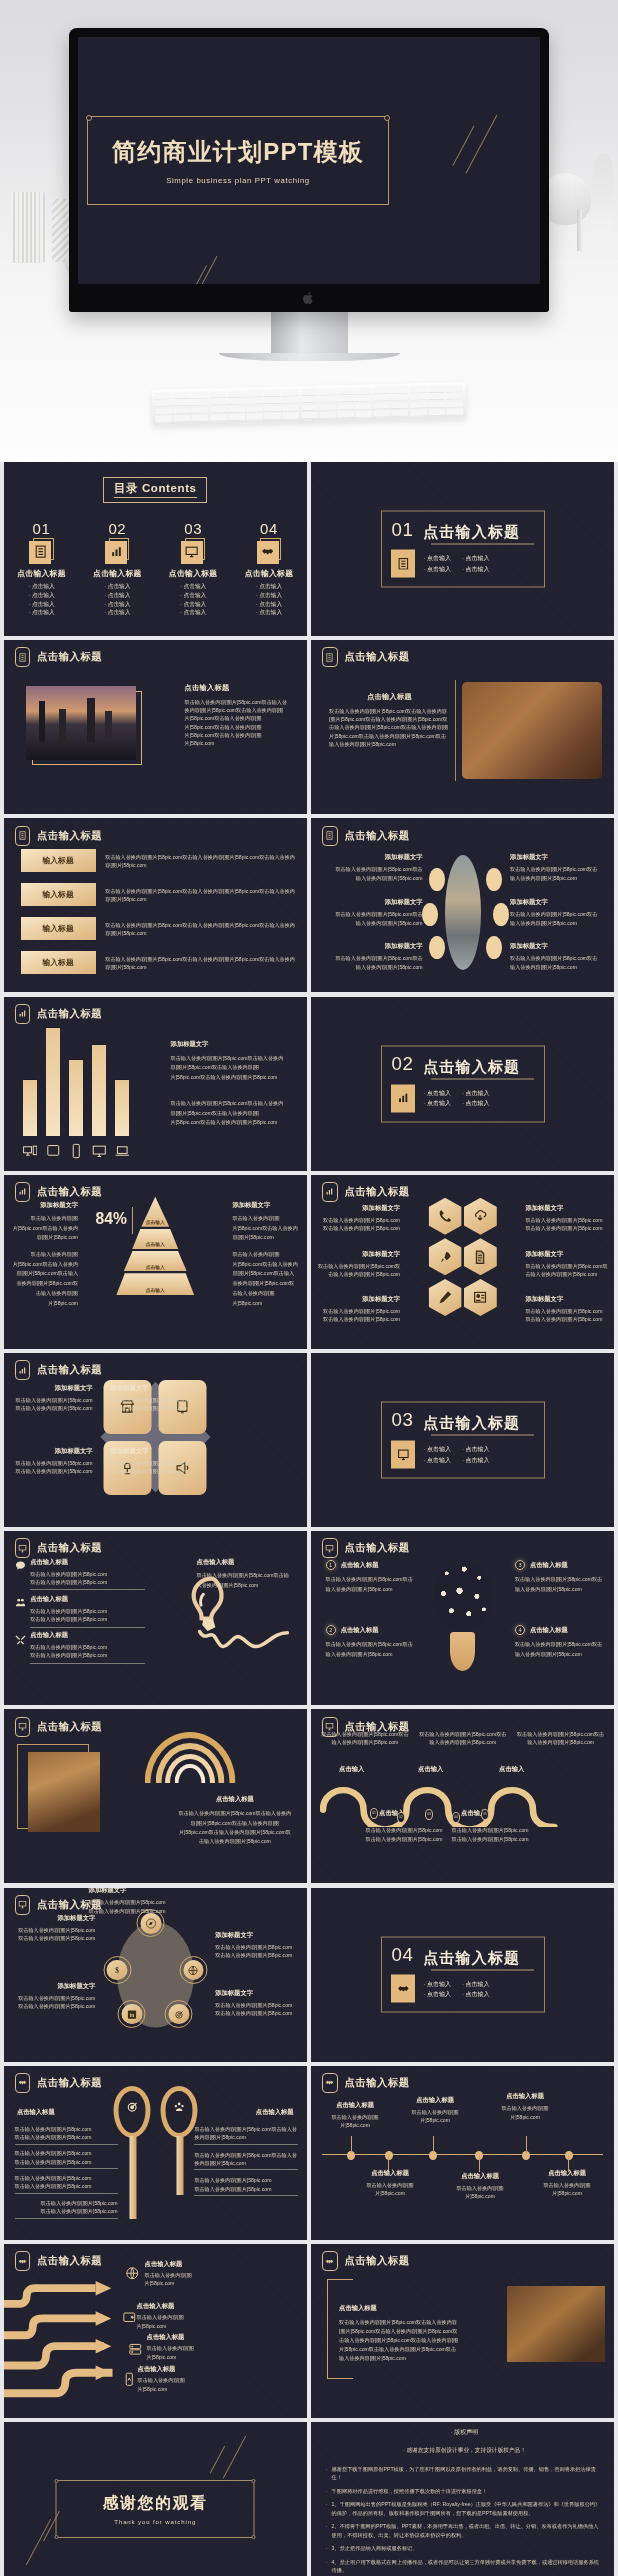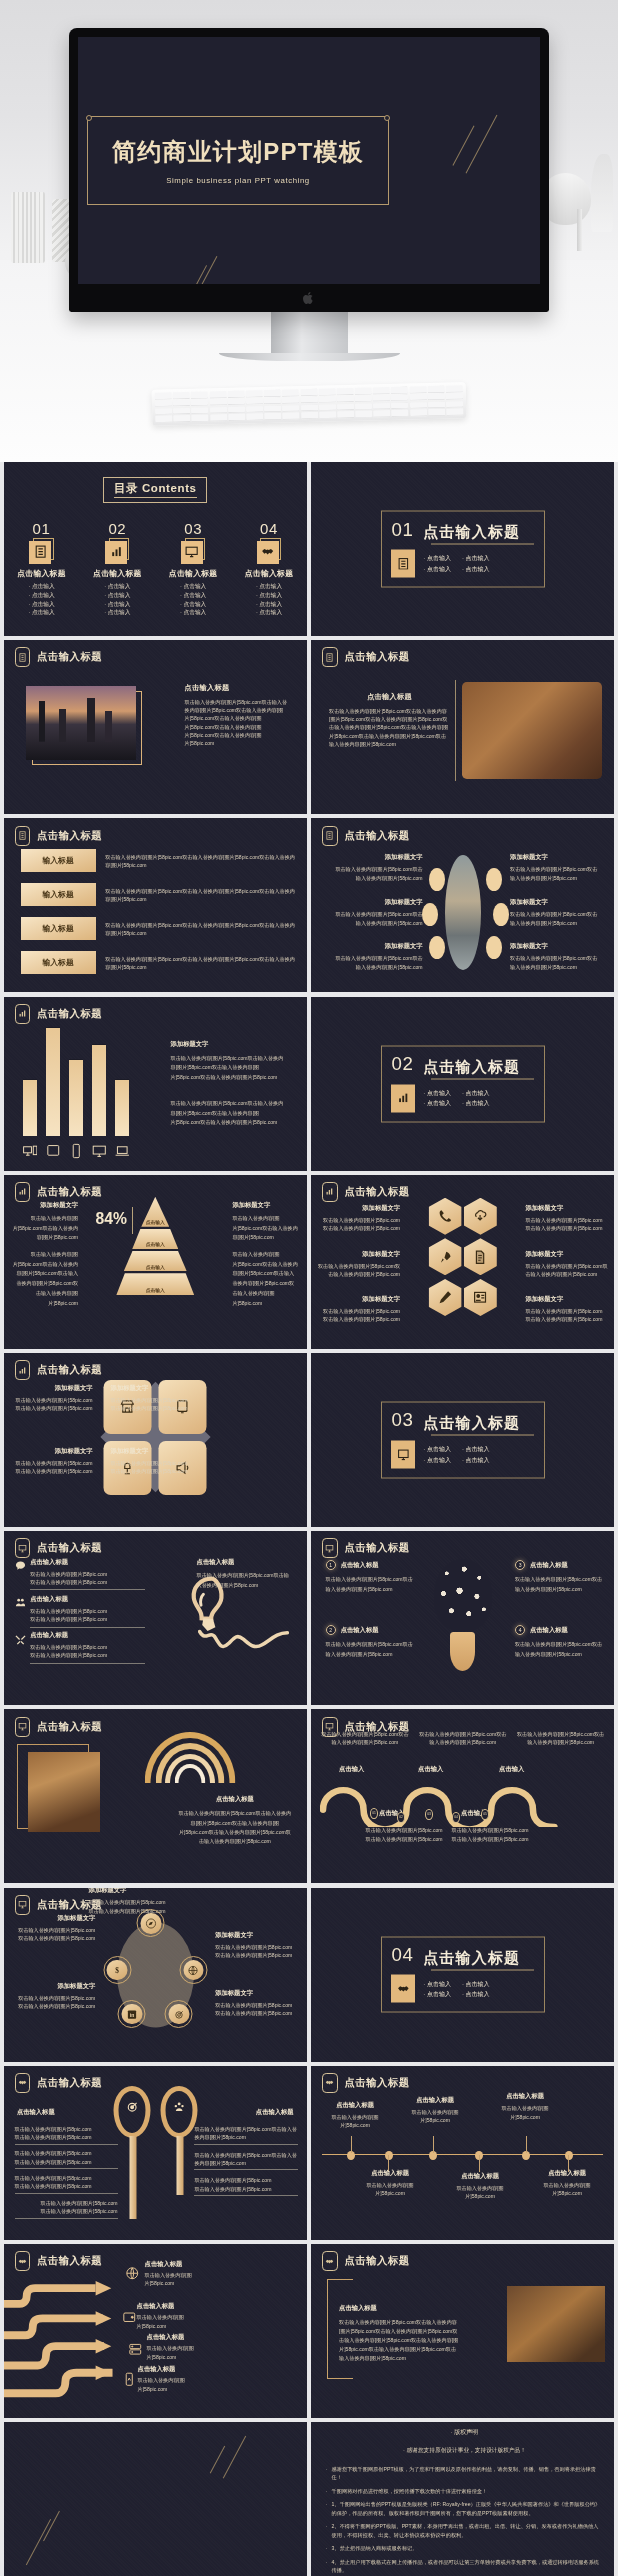--- a/index.html
+++ b/index.html
@@ -1229,20 +1229,28 @@
       <div class="blk-p" style="margin-top:4.8px;line-height:1.8;">双击输入替换内容[图片]58pic.com双击输入替换内容[图片]58pic.com双击输入替换内容[图片]58pic.com双击输入替换内容[图片]58pic.com双击输入替换内容[图片]58pic.com双击输入替换内容[图片]58pic.com双击输入替换内容[图片]58pic.com</div>
     </div>
     <div class="abs ph team" style="right:9.7px;top:42px;width:98px;height:76px;"></div>
   </div>
 
   <div class="slide">
     <div class="slash" style="right:72px;top:11px;height:48px;background:#8c7a5c;"></div>
     <div class="slash" style="right:89px;top:22px;height:31px;background:#8c7a5c;"></div>
     <div class="slash" style="left:34px;top:94px;height:52px;background:#8c7a5c;"></div>
     <div class="slash" style="left:47px;top:87px;height:34px;background:#8c7a5c;"></div>
+    <div class="thx-box">
+      <span class="c c1"></span>
+        <span class="c c2"></span>
+        <span class="c c3"></span>
+        <span class="c c4"></span>
+      <div class="thx-t">感谢您的观看</div>
+      <div class="thx-s">Thank you for watching</div>
+    </div>
 
   </div>
 
   <div class="slide">
     <div class="cp">
       <div class="c-t">· <span>版权声明</span></div>
       <div class="c-s">· <span>感谢您支持原创设计事业，支持设计版权产品！</span></div>
       <p>感谢您下载千图网原创PPT模板，为了您和千图网以及原创作者的利益，请勿复制、传播、销售，否则将承担法律责任！</p>
       <p>千图网将对作品进行维权，按照传播下载次数的十倍进行索赔偿金！</p>
       <p>1、千图网网站出售的PPT模版是免版税类（RF: Royalty-free）正版受《中华人民共和国著作法》和《世界版权公约》的保护，作品的所有权、版权和著作权归千图网所有，您下载的是PPT模版素材使用权。</p>

